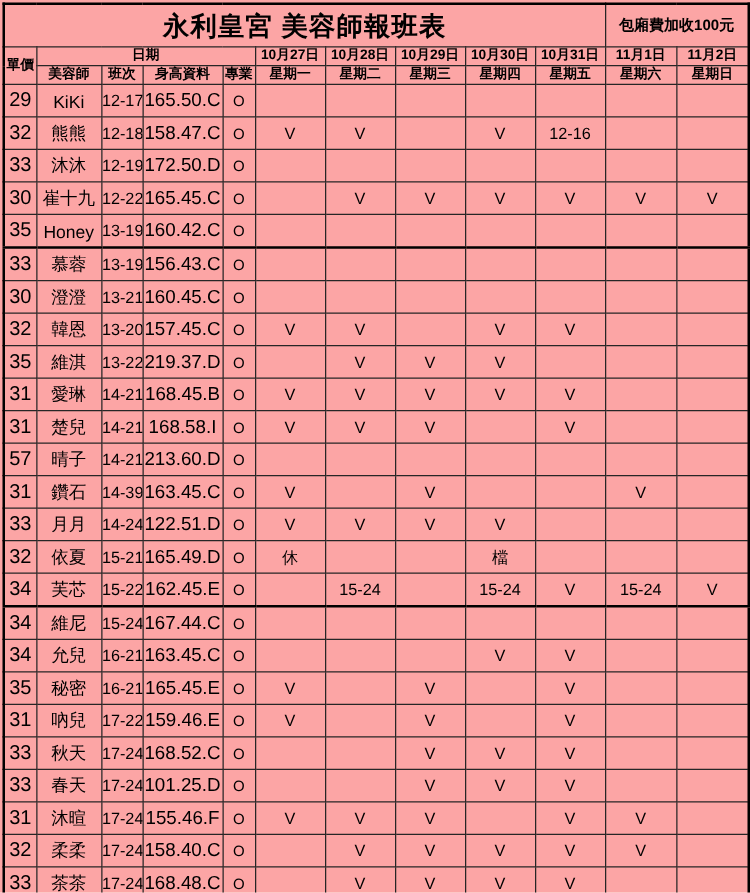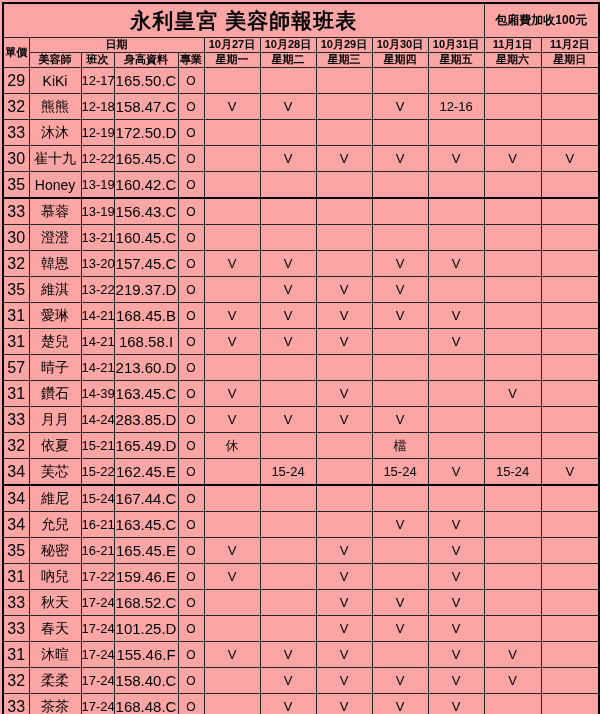--- a/index.html
+++ b/index.html
@@ -302,21 +302,21 @@
           <td class="day"></td>
           <td class="day"></td>
           <td class="day">V</td>
           <td class="day"></td>
         </tr>
 
         <tr>
           <td class="price">33</td>
           <td class="name">月月</td>
           <td class="shift">14-24</td>
-          <td class="profile">283.85.D</td>
+          <td class="profile">122.51.D</td>
           <td class="pro">O</td>
           <td class="day">V</td>
           <td class="day">V</td>
           <td class="day">V</td>
           <td class="day">V</td>
           <td class="day"></td>
           <td class="day"></td>
           <td class="day"></td>
         </tr>
 

